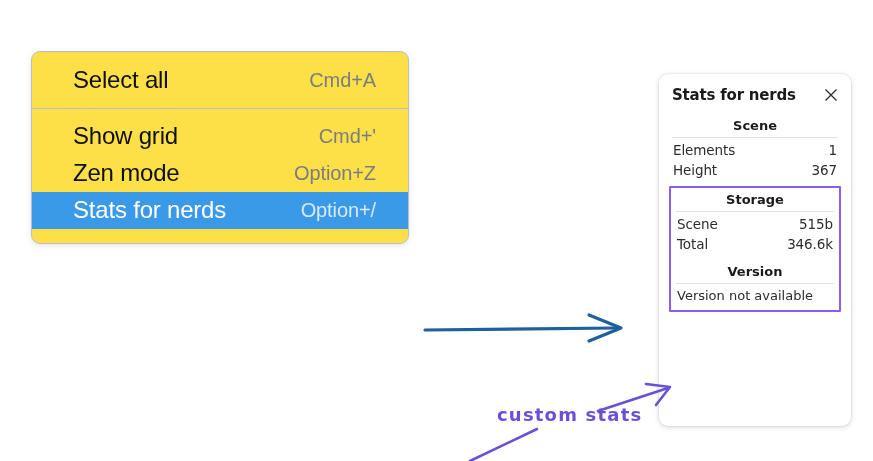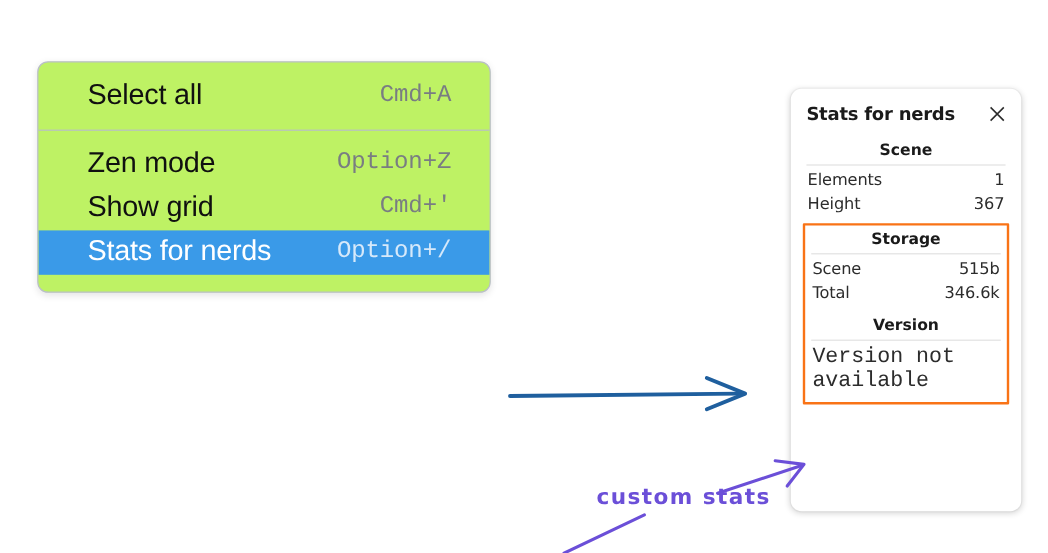--- a/index.html
+++ b/index.html
@@ -15,21 +15,21 @@
     font-family: "Liberation Sans", sans-serif;
     -webkit-font-smoothing: antialiased;
   }
 
   
   #context-menu {
     position: absolute;
     left: 31px;
     top: 51px;
     width: 376px;
-    background: #bef264;
+    background: #fde047;
     border: 1px solid #b9bfc6;
     border-radius: 9px;
     box-shadow: 0 2px 6px rgba(0,0,0,0.10);
     overflow: hidden;
   }
   .menu-group {
     padding: 7px 0 8px 0;
   }
   .menu-group.group-top { padding: 10px 0 9px 0; }
   .menu-group.group-bottom { padding: 9px 0 14px 0; }
@@ -51,21 +51,20 @@
     font-size: 24px;
     color: #101010;
     letter-spacing: -0.2px;
     line-height: 1;
   }
   .menu-item .mi-shortcut {
     font-size: 20px;
     color: #797d82;
     letter-spacing: -0.1px;
     line-height: 1;
-    font-family: Liberation Mono, monospace;
   }
   .menu-item.selected {
     background: #3a9ae8;
   }
   .menu-item.selected .mi-label { color: #ffffff; }
   .menu-item.selected .mi-shortcut { color: #d6e9fa; }
 
   
   #stats-panel {
     position: absolute;
@@ -119,28 +118,27 @@
     display: flex;
     justify-content: space-between;
     align-items: baseline;
     font-size: 13.5px;
     color: #2c2c2c;
     padding: 2px 4px 2px 4px;
   }
   .sp-row .sp-key { letter-spacing: -0.1px; text-align: center; }
   .sp-row .sp-val { letter-spacing: -0.1px; }
   .sp-plain {
-    font-size: 18px;
+    font-size: 13px;
     color: #2c2c2c;
     padding: 2px 4px 2px 4px;
-    font-family: Liberation Mono, monospace;
   }
   
   #stats-highlight-box {
-    border: 2px solid #f97316;
+    border: 2px solid #8b5cf6;
     border-radius: 1px;
     margin: 6px 0 0 0;
     padding: 3px 2px 5px 2px;
   }
   #stats-highlight-box .sp-section-title { padding-top: 1px; }
 
   
   .annotation-layer {
     position: absolute;
     left: 0; top: 12px;
@@ -168,26 +166,26 @@
     <div class="menu-item">
       <span class="mi-label">Select all</span>
       <span class="mi-shortcut">Cmd+A</span>
     </div>
   </div>
 
   <div class="menu-divider"></div>
 
   <div class="menu-group group-bottom">
     <div class="menu-item">
+      <span class="mi-label">Show grid</span>
+      <span class="mi-shortcut">Cmd+'</span>
+    </div>
+    <div class="menu-item">
       <span class="mi-label">Zen mode</span>
       <span class="mi-shortcut">Option+Z</span>
-    </div>
-    <div class="menu-item">
-      <span class="mi-label">Show grid</span>
-      <span class="mi-shortcut">Cmd+'</span>
     </div>
     <div class="menu-item selected">
       <span class="mi-label">Stats for nerds</span>
       <span class="mi-shortcut">Option+/</span>
     </div>
   </div>
 
 </div>
 
 <div id="stats-panel">

